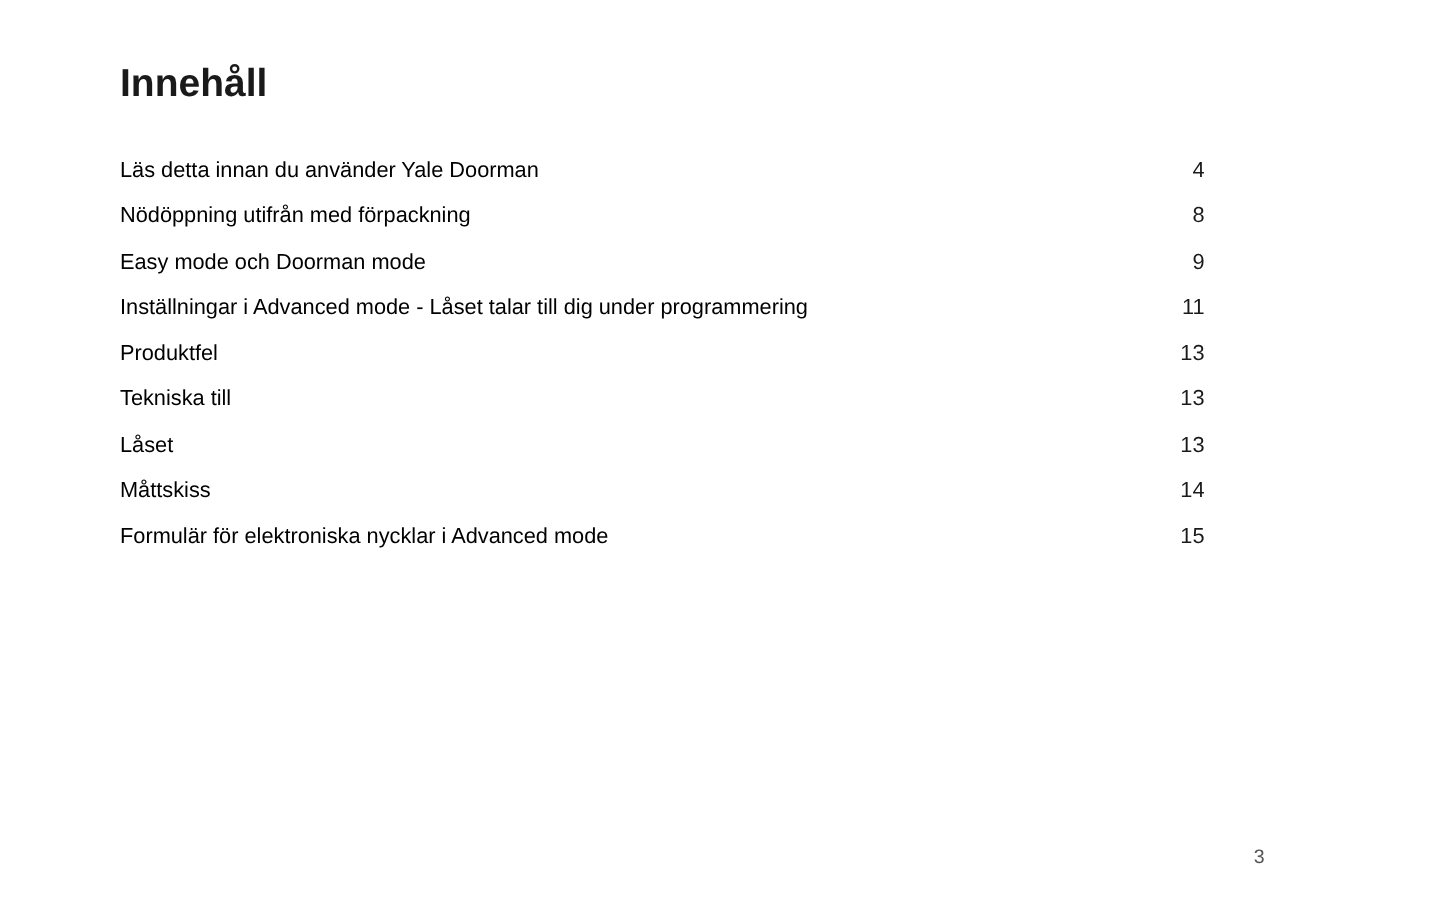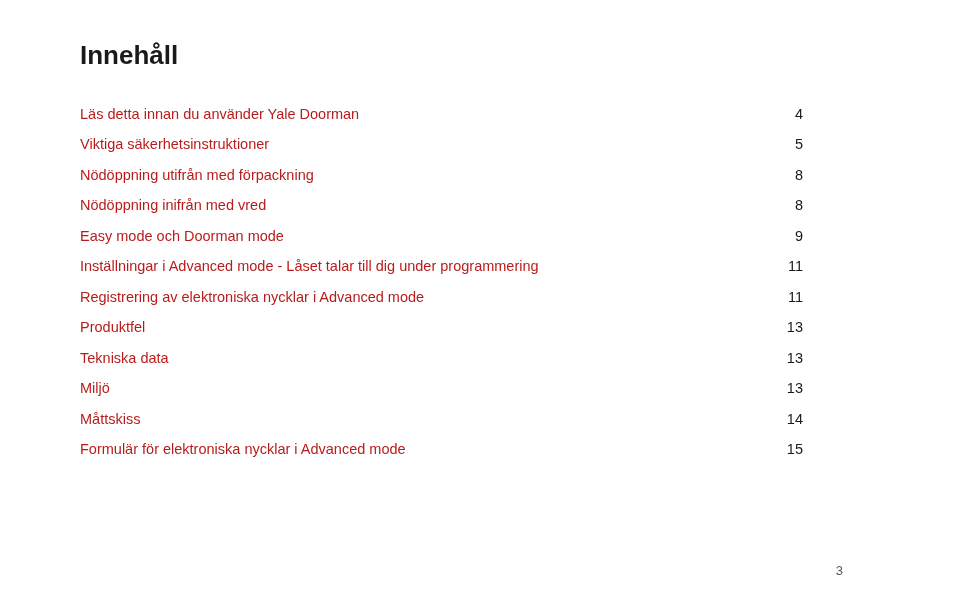--- a/index.html
+++ b/index.html
@@ -39,21 +39,21 @@
 
     .toc-table tr td {
       padding: 4px 0;
       vertical-align: top;
       line-height: 1.55;
     }
 
     .toc-table tr td.toc-label {
       width: 85%;
       font-size: 14.5px;
-      color: #b91c1c;
+      color: #000000;
     }
 
     .toc-table tr td.toc-page {
       width: 15%;
       text-align: right;
       font-size: 14.5px;
       color: #1a1a1a;
     }
 
     .page-number {
@@ -70,53 +70,41 @@
 <div class="page-container">
   <h1 class="page-title">Innehåll</h1>
 
   <table class="toc-table">
     <tbody id="toc-body">
     <tr>
           <td class="toc-label">Läs detta innan du använder Yale Doorman</td>
           <td class="toc-page">4</td>
         </tr>
         <tr>
-          <td class="toc-label">Viktiga säkerhetsinstruktioner</td>
-          <td class="toc-page">5</td>
-        </tr>
-        <tr>
           <td class="toc-label">Nödöppning utifrån med förpackning</td>
-          <td class="toc-page">8</td>
-        </tr>
-        <tr>
-          <td class="toc-label">Nödöppning inifrån med vred</td>
           <td class="toc-page">8</td>
         </tr>
         <tr>
           <td class="toc-label">Easy mode och Doorman mode</td>
           <td class="toc-page">9</td>
         </tr>
         <tr>
           <td class="toc-label">Inställningar i Advanced mode - Låset talar till dig under programmering</td>
           <td class="toc-page">11</td>
         </tr>
         <tr>
-          <td class="toc-label">Registrering av elektroniska nycklar i Advanced mode</td>
-          <td class="toc-page">11</td>
-        </tr>
-        <tr>
           <td class="toc-label">Produktfel</td>
           <td class="toc-page">13</td>
         </tr>
         <tr>
-          <td class="toc-label">Tekniska data</td>
+          <td class="toc-label">Tekniska till</td>
           <td class="toc-page">13</td>
         </tr>
         <tr>
-          <td class="toc-label">Miljö</td>
+          <td class="toc-label">Låset</td>
           <td class="toc-page">13</td>
         </tr>
         <tr>
           <td class="toc-label">Måttskiss</td>
           <td class="toc-page">14</td>
         </tr>
         <tr>
           <td class="toc-label">Formulär för elektroniska nycklar i Advanced mode</td>
           <td class="toc-page">15</td>
         </tr>

